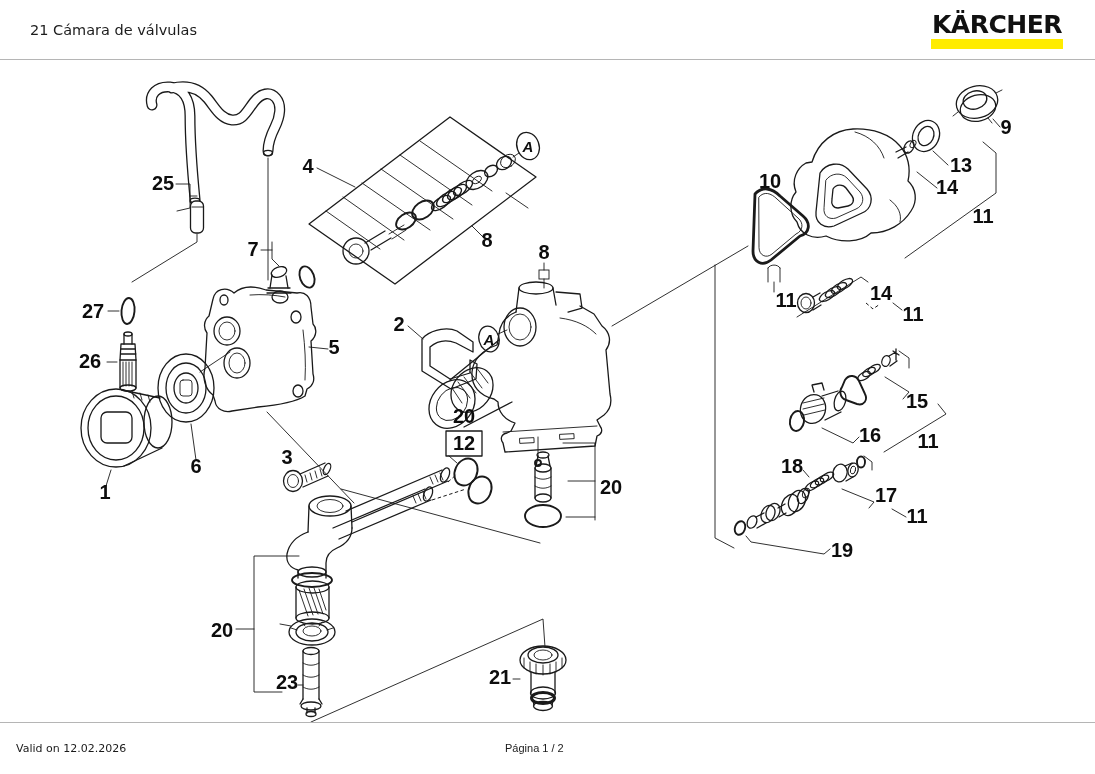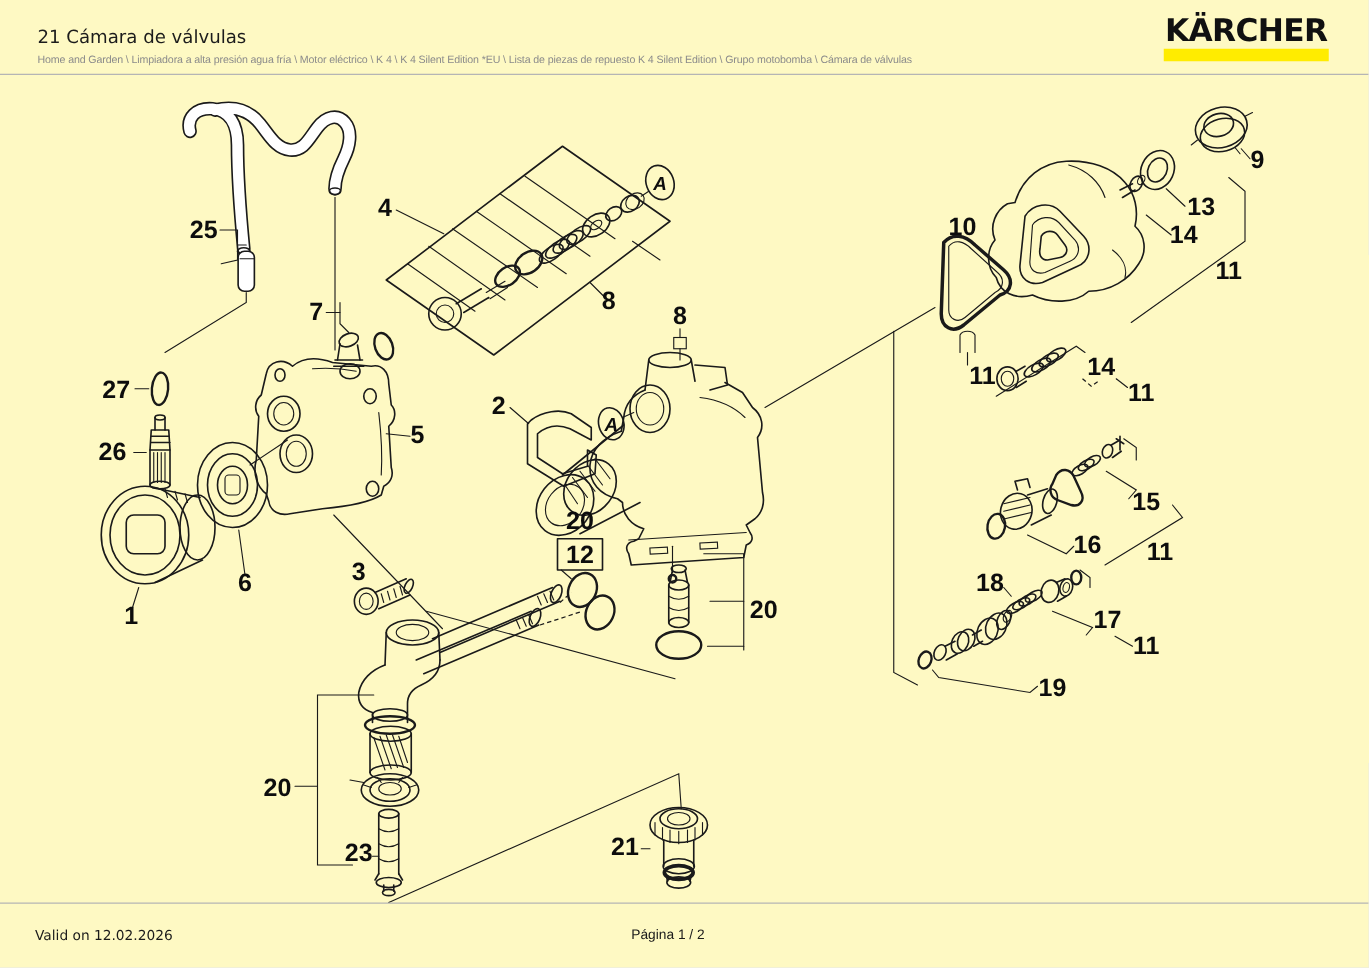--- a/index.html
+++ b/index.html
@@ -1,29 +1,29 @@
 <!DOCTYPE html>
 <html><head>
 <meta charset="utf-8">
 <style>
   html,body{margin:0;padding:0;background:#e8e8e8;}
-  .page{position:relative;width:1095px;height:774px;background:#fef9c3;overflow:hidden;
+  .page{position:relative;width:1095px;height:774px;background:#ffffff;overflow:hidden;
         font-family:"Liberation Sans",sans-serif;}
   
   .hdr-title{position:absolute;left:30px;top:22px;font-family:"DejaVu Sans",sans-serif;
              font-size:14.5px;color:#1c1c1c;}
   .hdr-crumb{position:absolute;left:30px;top:42px;font-size:8.5px;color:#8b8b8b;letter-spacing:-0.1px;}
   .rule-top{position:absolute;left:0;top:59px;width:1095px;height:1px;background:#b5b5b5;}
   .logo{position:absolute;right:32px;top:12px;width:132px;text-align:center;}
   .logo-text{font-family:"DejaVu Sans",sans-serif;font-weight:bold;font-size:25px;
              letter-spacing:-0.5px;color:#111;line-height:26px;}
   .logo-bar{height:10px;margin-top:1px;}
   
   .rule-bottom{position:absolute;left:0;top:722px;width:1095px;height:1px;background:#b5b5b5;}
-  .ftr-valid{position:absolute;left:28px;top:742px;font-family:"DejaVu Sans",sans-serif;
+  .ftr-valid{position:absolute;left:16px;top:742px;font-family:"DejaVu Sans",sans-serif;
              font-size:11px;color:#1a1a1a;}
   .ftr-page{position:absolute;left:505px;top:742px;font-family:Liberation Sans, sans-serif;
             font-size:11px;color:#1a1a1a;}
   
   svg{position:absolute;left:0;top:0;}
   .ln{fill:none;stroke:#1a1a1a;stroke-width:1.3;stroke-linecap:round;stroke-linejoin:round;}
   .thin{fill:none;stroke:#1a1a1a;stroke-width:0.9;stroke-linecap:round;}
   .or{fill:none;stroke:#1a1a1a;stroke-width:1.9;}
   .thk{fill:none;stroke:#1a1a1a;stroke-width:2.8;stroke-linejoin:round;}
   .dash{fill:none;stroke:#1a1a1a;stroke-width:1;stroke-dasharray:3.5 2.5;}
@@ -34,21 +34,20 @@
                fill:#0d0d0d;text-anchor:middle;}
   text.amark{font-family:"Liberation Sans",sans-serif;font-weight:bold;font-style:italic;
              font-size:15px;fill:#0d0d0d;text-anchor:middle;}
 </style>
 </head>
 <body>
 
 <div class="page">
 
   <div class="hdr-title">21 Cámara de válvulas</div>
-  <div class="hdr-crumb">Home and Garden \ Limpiadora a alta presión agua fría \ Motor eléctrico \ K 4 \ K 4 Silent Edition *EU \ Lista de piezas de repuesto K 4 Silent Edition \ Grupo motobomba \ Cámara de válvulas</div>
   <div class="rule-top"></div>
 
   <div class="logo">
     <div class="logo-text">KÄRCHER</div>
     <div class="logo-bar" style="background:#ffec00;"></div>
   </div>
 
   <svg width="1095" height="774" viewBox="0 0 1095 774">
 
     <g>

